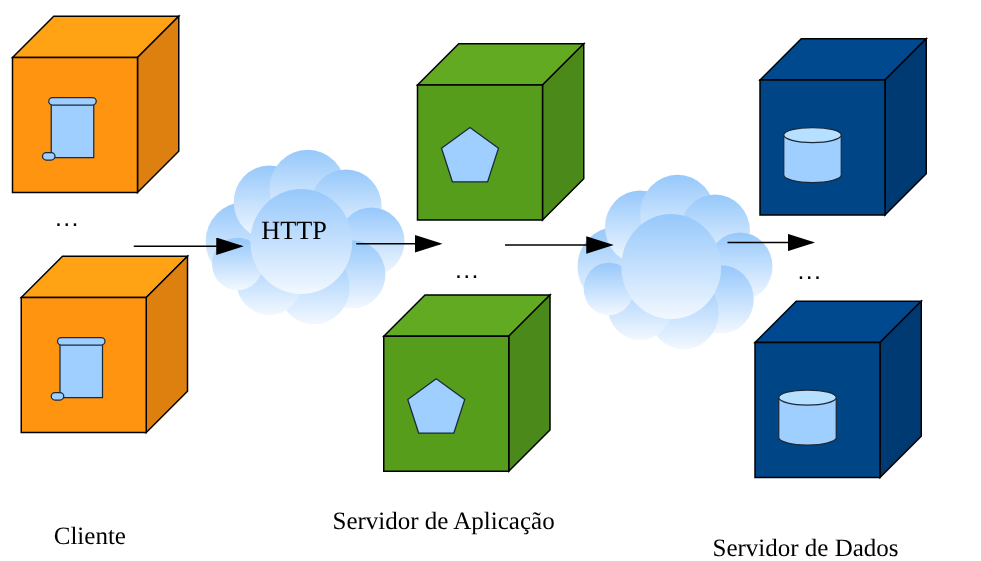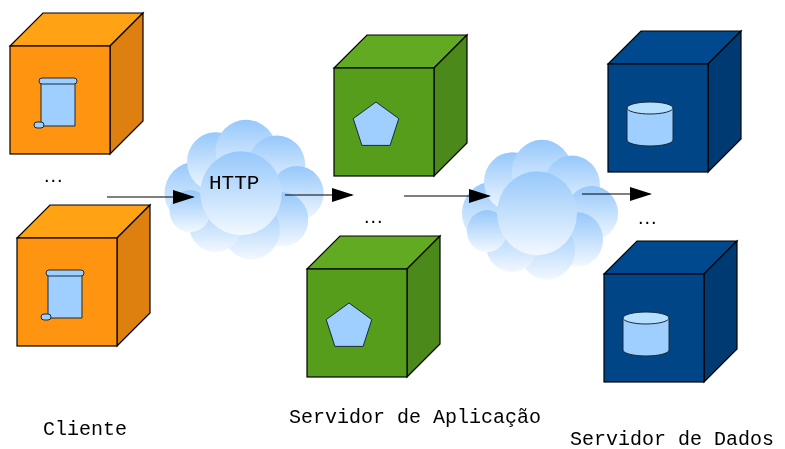--- a/index.html
+++ b/index.html
@@ -1,18 +1,18 @@
 <!DOCTYPE html>
 <html><head>
 <meta charset="utf-8">
 <style>
   html,body{margin:0;padding:0;background:#ffffff;}
   body{width:785px;height:449px;position:relative;overflow:hidden;font-family:"Liberation Sans",sans-serif;}
   #diagram{position:absolute;left:0;top:0;}
-  .label{position:absolute;font-size:20px;color:#000;white-space:nowrap;font-family:Liberation Mono, monospace;}
+  .label{position:absolute;font-size:20px;color:#000;white-space:nowrap;font-family:Liberation Serif, serif;}
   .dots{position:absolute;font-size:20px;color:#000;font-family:"Liberation Sans",sans-serif;letter-spacing:1px;}
 </style>
 </head>
 <body>
 
 <svg id="diagram" width="785" height="449" xmlns="http://www.w3.org/2000/svg">
   <defs>
     <linearGradient id="cloudGrad" x1="0" y1="0" x2="0" y2="1">
       <stop offset="0" stop-color="#96c8fb"></stop>
       <stop offset="1" stop-color="#f2f8ff"></stop>
@@ -113,14 +113,14 @@
     </g>
 </svg>
 
 <div class="dots" style="left:44px;top:164px;">...</div>
 <div class="dots" style="left:364px;top:205px;">...</div>
 <div class="dots" style="left:638px;top:206px;">...</div>
 
 <div class="label" style="left:209px;top:172px;font-size:21px;">HTTP</div>
 
 <div class="label" style="left:43px;top:418px;">Cliente</div>
-<div class="label" style="left:289px;top:406px;">Servidor de Aplicação</div>
+<div class="label" style="left:266px;top:406px;">Servidor de Aplicação</div>
 <div class="label" style="left:570px;top:428px;">Servidor de Dados</div>
 
 </body></html>

